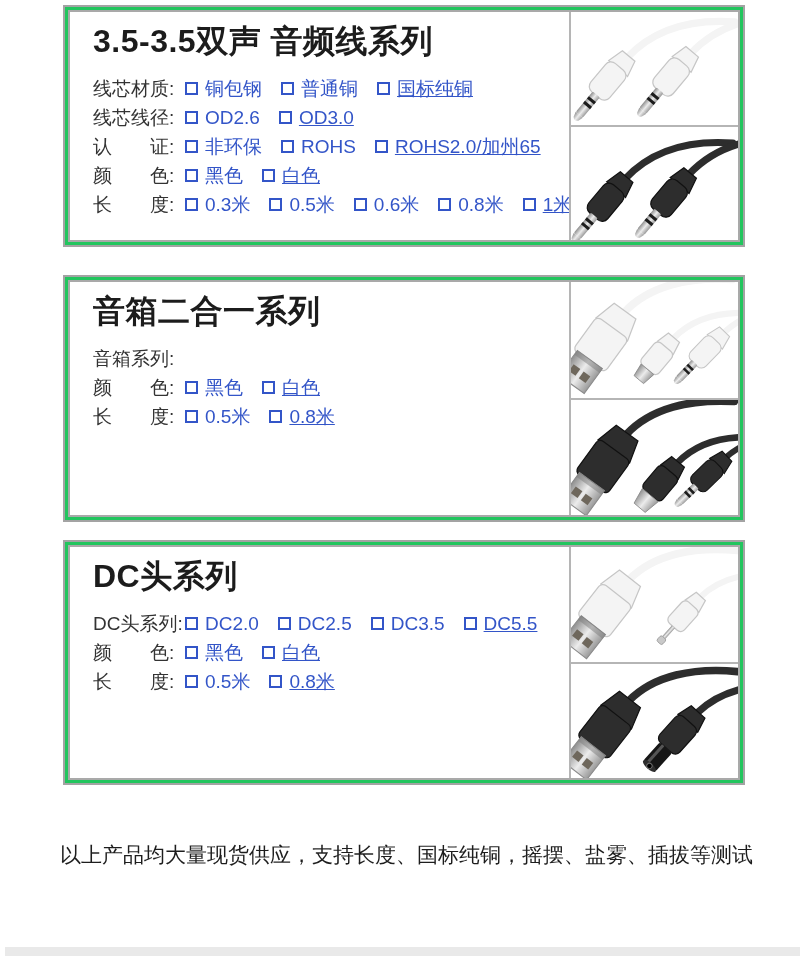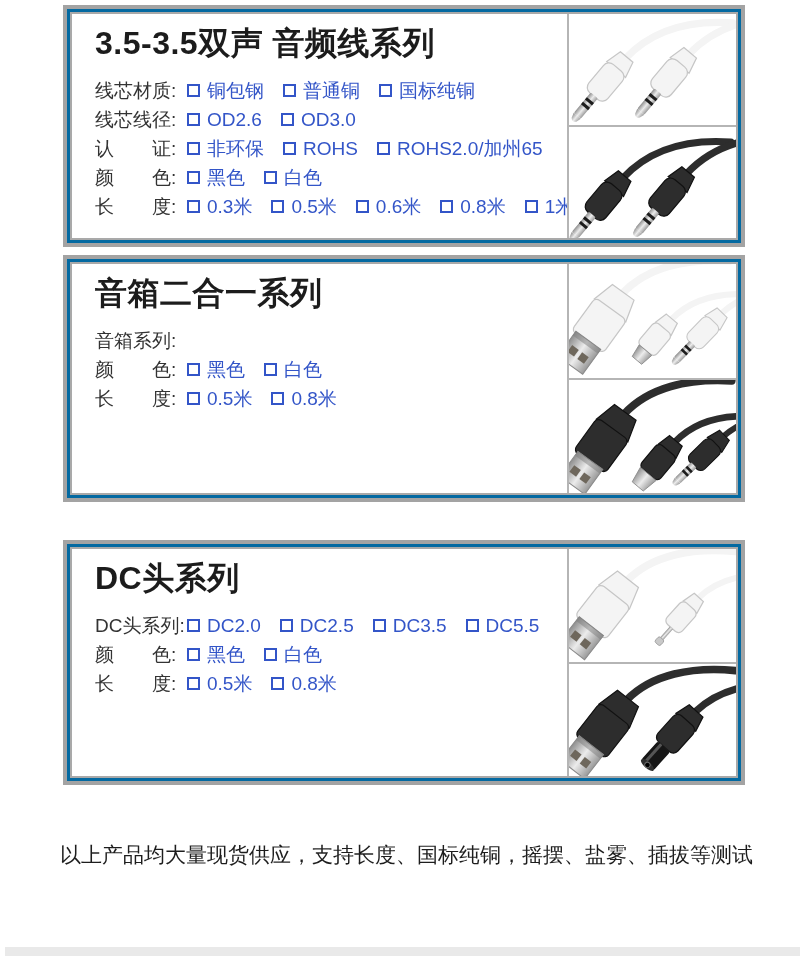--- a/index.html
+++ b/index.html
@@ -4,41 +4,41 @@
 <style>
   html,body{margin:0;padding:0;}
   body{
     width:800px;height:956px;position:relative;background:#ffffff;
     font-family:"Liberation Sans","DejaVu Sans",sans-serif;
     overflow:hidden;
   }
   
   .card{
     position:absolute;left:63px;width:682px;box-sizing:border-box;
-    border:4px solid #a3a3a3;padding:3px;background:#0369a1;
+    border:2px solid #a3a3a3;padding:3px;background:#22c55e;
   }
   .card-1{top:5px;height:242px;}
-  .card-2{top:255px;height:247px;}
+  .card-2{top:275px;height:247px;}
   .card-3{top:540px;height:245px;}
   .card-inner{
     border:2px solid #a9a9a9;height:100%;box-sizing:border-box;
     display:flex;background:#fff;
   }
   .card-left{flex:1;padding:11px 0 0 23px;overflow:hidden;}
   .section-title{
     font-size:32px;font-weight:bold;color:#1c1c1c;
     margin:0 0 13px 0;line-height:1.18;letter-spacing:0.5px;
   }
   .spec-rows{display:block;}
   .spec-row{display:flex;font-size:19px;line-height:29px;align-items:flex-end;}
   .spec-label{width:92px;flex:none;color:#333333;white-space:pre;}
   .opt-lines{display:flex;flex-direction:column;}
   .opt-line{display:flex;align-items:center;height:29px;}
   .opt{display:inline-flex;align-items:center;margin-right:19px;color:#3355c8;white-space:nowrap;}
-  .opt:last-child{margin-right:0;}
+  .opt:last-child{margin-right:0;text-decoration:underline;}
   .cb{
     width:13px;height:13px;flex:none;box-sizing:border-box;
     border:2px solid #3355c8;margin-right:7px;background:#fff;
   }
   
   .card-right{
     width:167px;flex:none;border-left:2px solid #b5b5b5;
     display:flex;flex-direction:column;background:#fff;
   }
   .photo-cell{flex:1;overflow:hidden;position:relative;}

